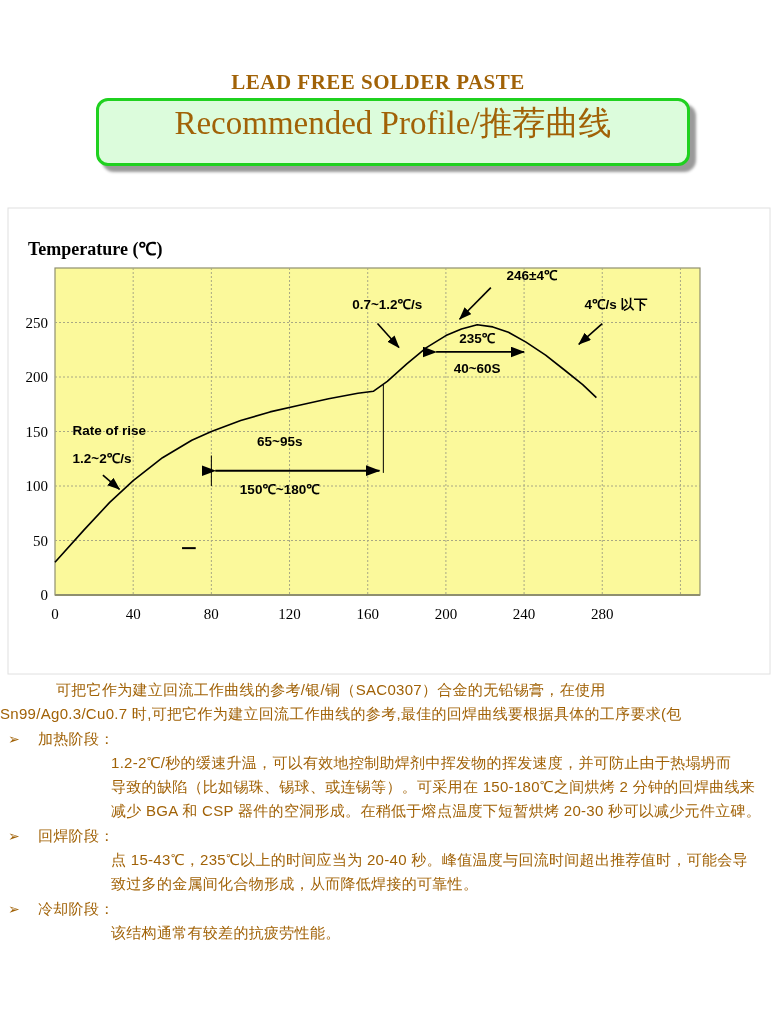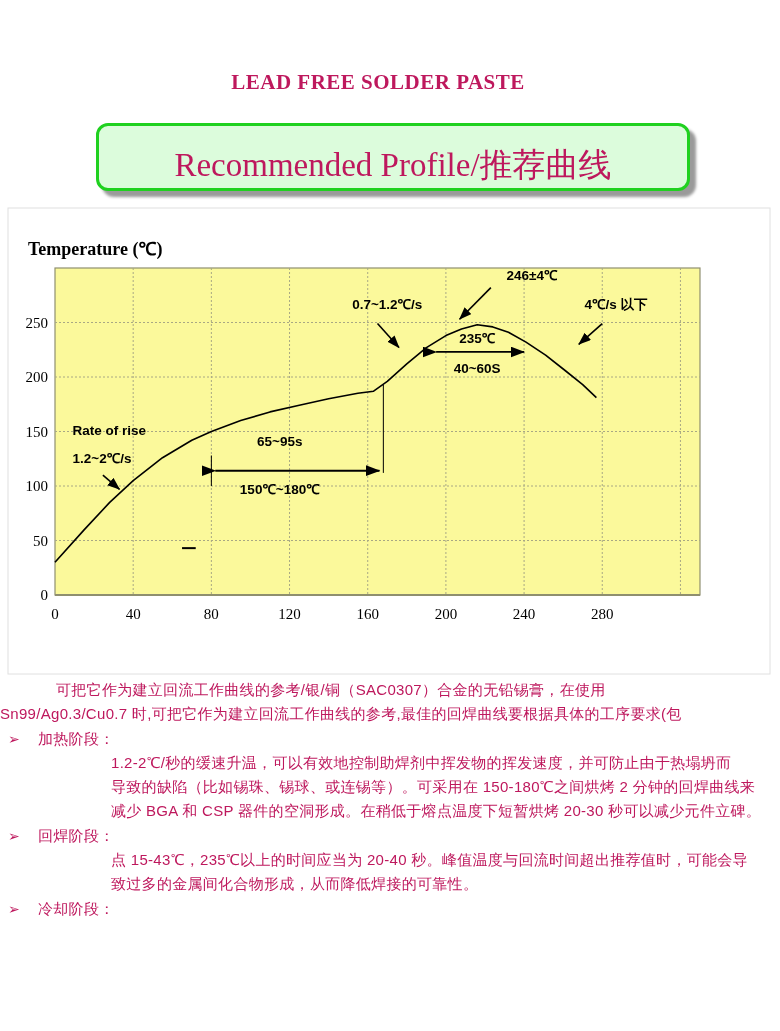--- a/index.html
+++ b/index.html
@@ -1,22 +1,22 @@
 <!DOCTYPE html>
 <html><head>
 <meta charset="utf-8">
 <style>
   html,body{margin:0;padding:0;background:#ffffff;}
   .page{position:relative;width:780px;height:1031px;background:#fff;overflow:hidden;
-        font-family:"Liberation Sans",sans-serif;color:#be185d;}
+        font-family:"Liberation Sans",sans-serif;color:#a16207;}
   .doc-title{position:absolute;top:70px;left:0;width:756px;text-align:center;
              font-family:"Liberation Serif",serif;font-weight:bold;font-size:21px;letter-spacing:.5px;}
-  .banner{position:absolute;top:123px;left:96px;width:588px;height:62px;
+  .banner{position:absolute;top:98px;left:96px;width:588px;height:62px;
           background:#dcfcdc;border:3px solid #1fd11f;border-radius:12px;
-          box-shadow:6px 6px 3px #9a9a9a;display:flex;align-items:flex-end;justify-content:center;}
+          box-shadow:6px 6px 3px #9a9a9a;display:flex;align-items:flex-start;justify-content:center;}
   .banner span{font-family:"Liberation Serif",serif;font-size:33px;}
   .figure{position:absolute;top:202px;left:0;}
   .bodytext{position:absolute;top:678px;left:0;width:772px;font-size:15px;letter-spacing:.3px;line-height:24.3px;}
   .bl{position:relative;height:24.3px;white-space:nowrap;}
   .bl.first{padding-left:56px;}
   .bl.flush{}
   .bl.sub{padding-left:75px;margin-left:36px;}
   .bl.bullet{padding-left:38px;}
   .bl .marker{position:absolute;left:8px;top:0;font-size:14px;}
   svg text{user-select:none;}
@@ -90,14 +90,15 @@
       <div class="bl first">可把它作为建立回流工作曲线的参考/银/铜（SAC0307）合金的无铅锡膏，在使用</div>
       <div class="bl flush">Sn99/Ag0.3/Cu0.7 时,可把它作为建立回流工作曲线的参考,最佳的回焊曲线要根据具体的工序要求(包</div>
       <div class="bl bullet"><span class="marker">➢</span><span>加热阶段：</span></div>
       <div class="bl sub">1.2-2℃/秒的缓速升温，可以有效地控制助焊剂中挥发物的挥发速度，并可防止由于热塌坍而</div>
       <div class="bl sub">导致的缺陷（比如锡珠、锡球、或连锡等）。可采用在 150-180℃之间烘烤 2 分钟的回焊曲线来</div>
       <div class="bl sub">减少 BGA 和 CSP 器件的空洞形成。在稍低于熔点温度下短暂烘烤 20-30 秒可以减少元件立碑。</div>
       <div class="bl bullet"><span class="marker">➢</span><span>回焊阶段：</span></div>
       <div class="bl sub">点 15-43℃，235℃以上的时间应当为 20-40 秒。峰值温度与回流时间超出推荐值时，可能会导</div>
       <div class="bl sub">致过多的金属间化合物形成，从而降低焊接的可靠性。</div>
       <div class="bl bullet"><span class="marker">➢</span><span>冷却阶段：</span></div>
+      <div class="bl sub">该结构通常有较差的抗疲劳性能。</div>
     </div>
 </div>
 
 </body></html>

